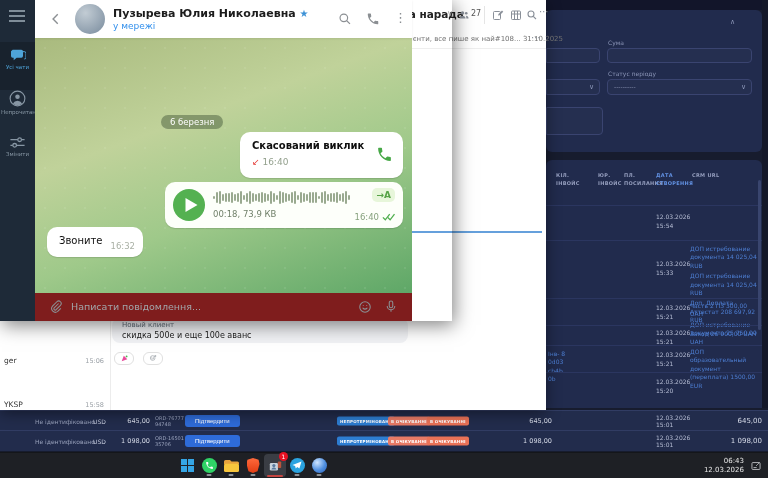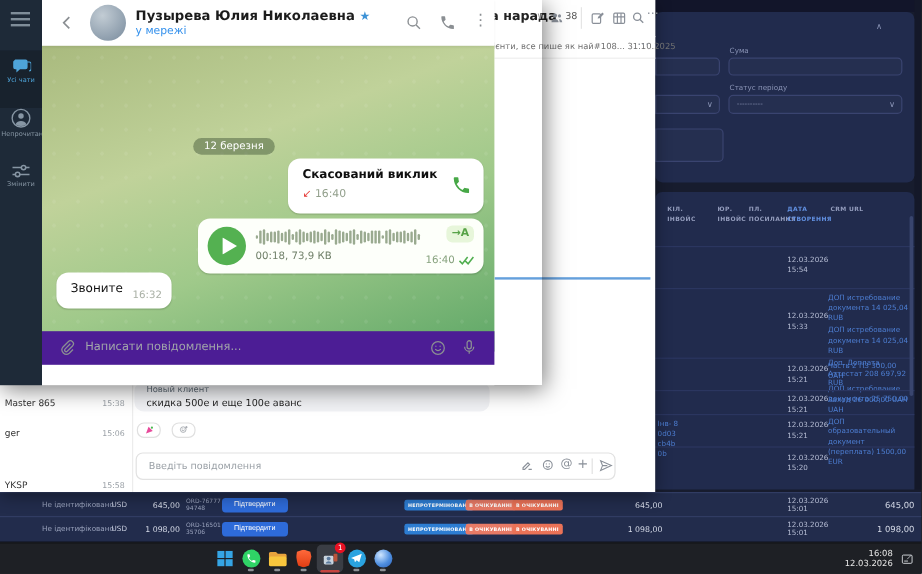--- a/index.html
+++ b/index.html
@@ -66,21 +66,21 @@
     background:
       radial-gradient(rgba(255,255,255,.08) 1.3px, transparent 1.5px),
       linear-gradient(160deg,#a9ba7e 0%,#c0d29a 35%,#9fc98a 62%,#5ea767 100%);
     background-size:20px 20px, 100% 100%;}
   .tg-pill{left:161px;top:115px;padding:2px 9px;background:rgba(60,80,50,.45);
     border-radius:9px;color:#fff;font-size:8.5px;}
   .bubble{border-radius:10px;box-shadow:0 1px 1px rgba(0,0,0,.12);}
   .bub-title{position:absolute;left:12px;top:8px;font-size:10px;font-weight:bold;color:#0f0f0f;white-space:nowrap;}
   .bub-sub{position:absolute;left:12px;font-size:9px;white-space:nowrap;}
   .phone-ic{position:absolute;color:#47a847;}
-  .tg-inputbar{left:0;top:276px;width:377px;height:28px;background:#4c1d95;}
+  .tg-inputbar{left:0;top:293px;width:377px;height:28px;background:#7f1d1d;}
   .tg-ph{position:absolute;left:36px;top:0;line-height:28px;font-size:9.5px;color:#a2a6aa;}
   .stt{position:absolute;right:8px;top:6px;background:#e7f6da;border-radius:5px;
     color:#57a347;font-size:9px;font-weight:bold;padding:2px 4px;}
   [data-name="voice-waveform"]{position:absolute;left:48px;top:8px;width:140px;height:15px;
     display:flex;align-items:center;gap:1px;overflow:hidden;}
   [data-name="voice-waveform"] span{width:2px;background:#9aaa90;border-radius:1px;}
 
   
   .taskbar{left:0;top:452px;width:768px;height:26px;background:#1e2025;border-top:1px solid #14161a;}
   .tb-cell{position:absolute;top:1px;width:22px;height:23px;display:flex;align-items:center;justify-content:center;cursor:pointer;}
@@ -190,21 +190,21 @@
       <span class="abs lw-title" style="left:402px;top:8px;" data-name="chat-title">ва нарада</span>
       <span class="abs" style="left:447px;top:9px;font-size:8px;color:#999;" data-name="chevron-down-icon">∨</span>
       <span class="abs lw-ic" style="left:458px;top:9px;" data-name="members-icon">
         <svg width="12" height="12" viewBox="0 0 24 24" fill="currentColor">
             <circle cx="9" cy="8" r="3.4"></circle>
             <path d="M3 19c0-3.3 2.7-5.5 6-5.5s6 2.2 6 5.5z"></path>
             <circle cx="16.5" cy="8.5" r="2.6"></circle>
             <path d="M16 13.6c2.9.2 5 2.2 5 5.4h-4.2"></path>
           </svg>
       </span>
-      <span class="abs" style="left:471px;top:9px;font-size:8px;color:#555;" data-name="members-count">38</span>
+      <span class="abs" style="left:471px;top:9px;font-size:8px;color:#555;" data-name="members-count">27</span>
       <span class="abs" style="left:484px;top:6px;width:1px;height:18px;background:#e5e5e5;" data-name="divider"></span>
       <span class="abs lw-ic" style="left:492px;top:9px;" data-name="compose-icon">
         <svg width="12" height="12" viewBox="0 0 24 24" fill="none" stroke="currentColor" stroke-width="2">
             <rect x="3" y="5" width="14" height="16" rx="2"></rect>
             <path d="M13 10l7-7 2.5 2.5L15.5 12.5 12 13z" fill="currentColor" stroke="none"></path>
           </svg>
       </span>
       <span class="abs lw-ic" style="left:510px;top:9px;" data-name="calendar-grid-icon">
         <svg width="12" height="12" viewBox="0 0 24 24" fill="none" stroke="currentColor" stroke-width="2">
             <rect x="3" y="4" width="18" height="17" rx="2"></rect>
@@ -239,57 +239,30 @@
       </span>
       <span class="react-pill" data-name="add-reaction-icon">
         <svg width="8" height="8" viewBox="0 0 24 24" fill="none" stroke="#9aa0a6" stroke-width="2">
             <circle cx="11" cy="12" r="7"></circle>
             <path d="M8 13.5a4 4 0 0 0 6 0M8.7 10h.01M13.3 10h.01" stroke-linecap="round"></path>
             <path d="M19 3v6M16 6h6"></path>
           </svg>
       </span>
     </div>
 
-    <div class="abs" style="left:0;top:327px;width:110px;height:22px;" class2="" data-name="list-item">
-      <span class="abs" style="left:4px;top:4px;font-size:7.5px;color:#333;" data-name="chat-name">Master 865</span>
-      <span class="abs" style="right:6px;top:5px;font-size:6.5px;color:#9aa0a6;" data-name="chat-time">15:38</span>
-    </div>
     <div class="abs" style="left:0;top:352px;width:110px;height:22px;" data-name="list-item">
       <span class="abs" style="left:4px;top:4px;font-size:7.5px;color:#333;" data-name="chat-name">ger</span>
       <span class="abs" style="right:6px;top:5px;font-size:6.5px;color:#9aa0a6;" data-name="chat-time">15:06</span>
     </div>
     <div class="abs" style="left:0;top:397px;width:110px;height:13px;overflow:hidden;" data-name="list-item">
       <span class="abs" style="left:4px;top:3px;font-size:7.5px;color:#333;" data-name="chat-name">YKSP</span>
       <span class="abs" style="right:6px;top:4px;font-size:6.5px;color:#9aa0a6;" data-name="chat-time">15:58</span>
     </div>
     <div class="abs lw-vdiv" data-name="divider"></div>
 
-    <div class="abs lw-input" data-name="message-input">
-      <span class="lw-ph" data-name="input-placeholder">Введіть повідомлення</span>
-      <span class="lw-inp-ic" style="left:320px;" data-name="format-pen-icon">
-        <svg width="11" height="11" viewBox="0 0 24 24" fill="none" stroke="currentColor" stroke-width="2">
-            <path d="M4 17L13 8l3 3-9 9H4v-3z"></path>
-            <path d="M14 20h6"></path>
-          </svg>
-      </span>
-      <span class="lw-inp-ic" style="left:337px;" data-name="emoji-icon">
-        <svg width="11" height="11" viewBox="0 0 24 24" fill="none" stroke="currentColor" stroke-width="2">
-            <circle cx="12" cy="12" r="8"></circle>
-            <path d="M9 14.5a4 4 0 0 0 6 0M9.3 10h.01M14.7 10h.01" stroke-linecap="round"></path>
-          </svg>
-      </span>
-      <span class="lw-inp-ic" style="left:353px;top:3px;font-size:10px;" data-name="mention-icon">@</span>
-      <span class="lw-inp-ic" style="left:367px;top:2px;font-size:11px;" data-name="attach-plus-icon">+</span>
-      <span class="abs" style="left:379px;top:4px;width:1px;height:13px;background:#e2e2e2;" data-name="divider"></span>
-      <span class="lw-inp-ic" style="left:385px;" data-name="send-icon">
-        <svg width="12" height="12" viewBox="0 0 24 24" fill="none" stroke="currentColor" stroke-width="1.8">
-            <path d="M3 20l18-8L3 4l3.2 8L3 20zM6.2 12h8"></path>
-          </svg>
-      </span>
-    </div>
   </div>
 
   <div class="abs tg" data-name="telegram-window">
     <div class="abs tg-side" data-name="telegram-sidebar">
       <div class="abs" style="left:9px;top:10px;" data-name="hamburger-menu-icon">
         <div style="width:16px;height:2px;background:#7f8d99;margin-bottom:3px;"></div>
         <div style="width:16px;height:2px;background:#7f8d99;margin-bottom:3px;"></div>
         <div style="width:16px;height:2px;background:#7f8d99;"></div>
       </div>
       <div class="tg-item active" style="top:42px;height:42px;padding-top:6px;" data-name="sidebar-item-all-chats">
@@ -335,21 +308,21 @@
         </span>
         <span class="abs tg-hic" style="left:331px;top:12px;" data-name="phone-icon">
           <svg width="14" height="14" viewBox="0 0 24 24" fill="currentColor">
               <path d="M6.62 10.79a15.05 15.05 0 0 0 6.59 6.59l2.2-2.2a1 1 0 0 1 1.02-.24c1.12.37 2.33.57 3.57.57a1 1 0 0 1 1 1V20a1 1 0 0 1-1 1C10.85 21 3 13.15 3 3.5a1 1 0 0 1 1-1H7.5a1 1 0 0 1 1 1c0 1.24.2 2.45.57 3.57a1 1 0 0 1-.25 1.02l-2.2 2.2z"></path>
             </svg>
         </span>
         <span class="abs tg-hic" style="left:359px;top:10px;font-size:13px;" data-name="more-vertical-icon">⋮</span>
       </div>
 
       <div class="abs tg-chat" data-name="telegram-chat-area">
-        <span class="abs tg-pill" style="left:126px;top:77px;" data-name="date-pill">12 березня</span>
+        <span class="abs tg-pill" style="left:126px;top:77px;" data-name="date-pill">6 березня</span>
 
         <div class="abs bubble" style="left:205px;top:94px;width:163px;height:46px;background:#fff;" data-name="cancelled-call-bubble">
           <span class="bub-title" data-name="call-title">Скасований виклик</span>
           <span class="bub-sub" style="top:25px;color:#93a08d;" data-name="call-time"><span style="color:#e53935;" data-name="arrow-missed-icon">↙</span> <span>16:40</span></span>
           <span class="phone-ic" style="right:10px;top:14px;" data-name="phone-icon">
             <svg width="17" height="17" viewBox="0 0 24 24" fill="currentColor">
                 <path d="M6.62 10.79a15.05 15.05 0 0 0 6.59 6.59l2.2-2.2a1 1 0 0 1 1.02-.24c1.12.37 2.33.57 3.57.57a1 1 0 0 1 1 1V20a1 1 0 0 1-1 1C10.85 21 3 13.15 3 3.5a1 1 0 0 1 1-1H7.5a1 1 0 0 1 1 1c0 1.24.2 2.45.57 3.57a1 1 0 0 1-.25 1.02l-2.2 2.2z"></path>
               </svg>
           </span>
         </div>
@@ -493,21 +466,21 @@
             <path d="M19 1L1 8.2l5.2 1.7L7.6 15l2.9-3.2 4.3 3.2z"></path>
           </svg>
       </span>
       <span class="tb-dot"></span>
     </div>
     <div class="tb-cell" style="left:308px;" data-name="browser-sphere-icon">
       <span style="width:15px;height:15px;border-radius:50%;background:radial-gradient(circle at 35% 30%,#cfe6ff,#4f8fe0 55%,#2b5fb8);"></span>
       <span class="tb-dot"></span>
     </div>
     <div class="tb-clock" data-name="taskbar-clock">
-      <div data-name="clock-time">16:08</div>
+      <div data-name="clock-time">06:43</div>
       <div data-name="clock-date">12.03.2026</div>
     </div>
     <span class="abs" style="right:7px;top:8px;" data-name="notification-center-icon">
       <svg width="10" height="10" viewBox="0 0 16 16" fill="none" stroke="#cfd2d6" stroke-width="1.3">
           <rect x="1.5" y="2.5" width="13" height="11" rx="1.5"></rect>
           <path d="M4 10.5h5"></path>
           <path d="M13.5 2.5L8 8" stroke-width="1.1"></path>
         </svg>
     </span>
   </div>

